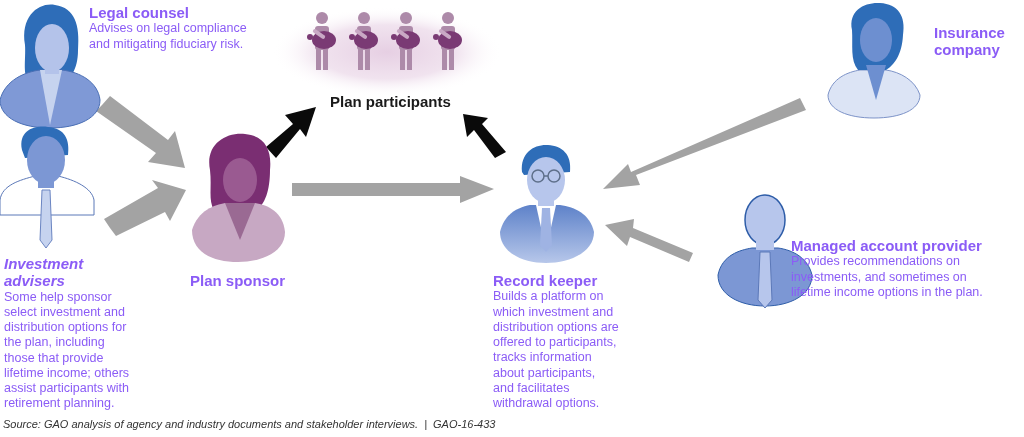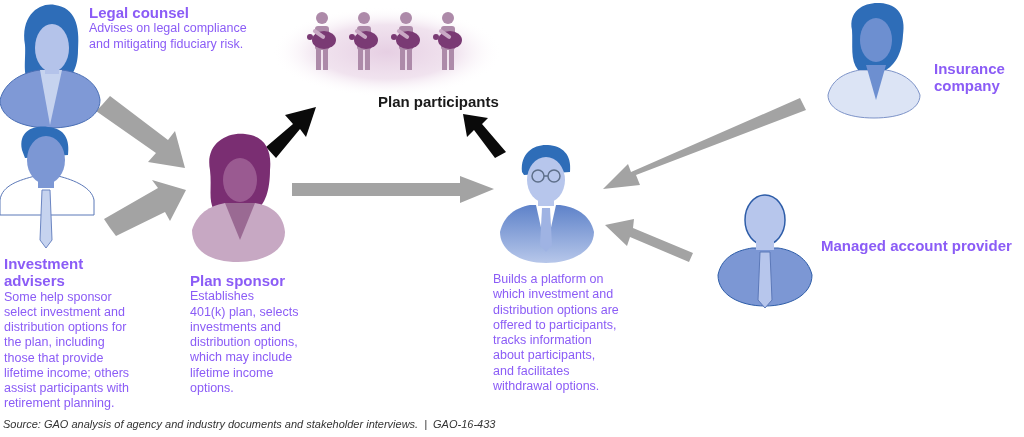--- a/index.html
+++ b/index.html
@@ -130,67 +130,64 @@
   </g>
 
   <g>
     <path d="M718,275 C722,255 740,250 752,248 L778,248 C793,250 808,258 812,275 C812,295 790,306 765,306 C740,306 718,295 718,275 Z" fill="#7c97d4" stroke="#2e5da8" stroke-width="1"></path>
     <polygon points="760,252 770,252 772,300 765,308 758,300" fill="#b7c6ec" stroke="#5b78b8" stroke-width="1"></polygon>
     <ellipse cx="765" cy="220" rx="20" ry="25" fill="#b7c6ec" stroke="#2e5da8" stroke-width="1.5"></ellipse>
     <rect x="756" y="238" width="18" height="12" fill="#b7c6ec"></rect>
   </g>
 </svg>
 
-<div class="center-title" style="left:330px; top:93px;margin-left:48px;">Plan participants</div>
+<div class="center-title" style="left:330px; top:93px;">Plan participants</div>
 
 <div class="node-text" style="left:89px; top:4px;">
   <span class="node-title">Legal counsel</span>
   <span class="node-desc">Advises on legal compliance
 and mitigating fiduciary risk.</span>
 </div>
 
 <div class="node-text" style="left:4px; top:255px;">
-  <span class="node-title" style="white-space:pre-line;">Investment
+  <span class="node-title" style="white-space:pre-line;font-style:italic;">Investment
 advisers</span>
   <span class="node-desc">Some help sponsor
 select investment and
 distribution options for
 the plan, including
 those that provide
 lifetime income; others
 assist participants with
 retirement planning.</span>
 </div>
 
 <div class="node-text" style="left:190px; top:272px;">
   <span class="node-title">Plan sponsor</span>
-  <span class="node-desc">Establishes
-401(k) plan, selects
-investments and
-distribution options,
-which may include
-lifetime income
-options.</span>
 </div>
 
 <div class="node-text" style="left:493px; top:272px;">
+  <span class="node-title">Record keeper</span>
   <span class="node-desc">Builds a platform on
 which investment and
 distribution options are
 offered to participants,
 tracks information
 about participants,
 and facilitates
 withdrawal options.</span>
 </div>
 
-<div class="node-text" style="left:934px; top:24px;margin-top:36px;">
+<div class="node-text" style="left:934px; top:24px;">
   <span class="node-title" style="white-space:pre-line;">Insurance
 company</span>
 </div>
 
-<div class="node-text" style="left:821px; top:237px;">
+<div class="node-text" style="left:791px; top:237px;">
   <span class="node-title">Managed account provider</span>
+  <span class="node-desc">Provides recommendations on
+investments, and sometimes on
+lifetime income options in the plan.</span>
 </div>
 
 <div class="source">
   <span>Source: GAO analysis of agency and industry documents and stakeholder interviews.</span><span class="sep">|</span><span>GAO-16-433</span>
 </div>
 
 </body></html>

